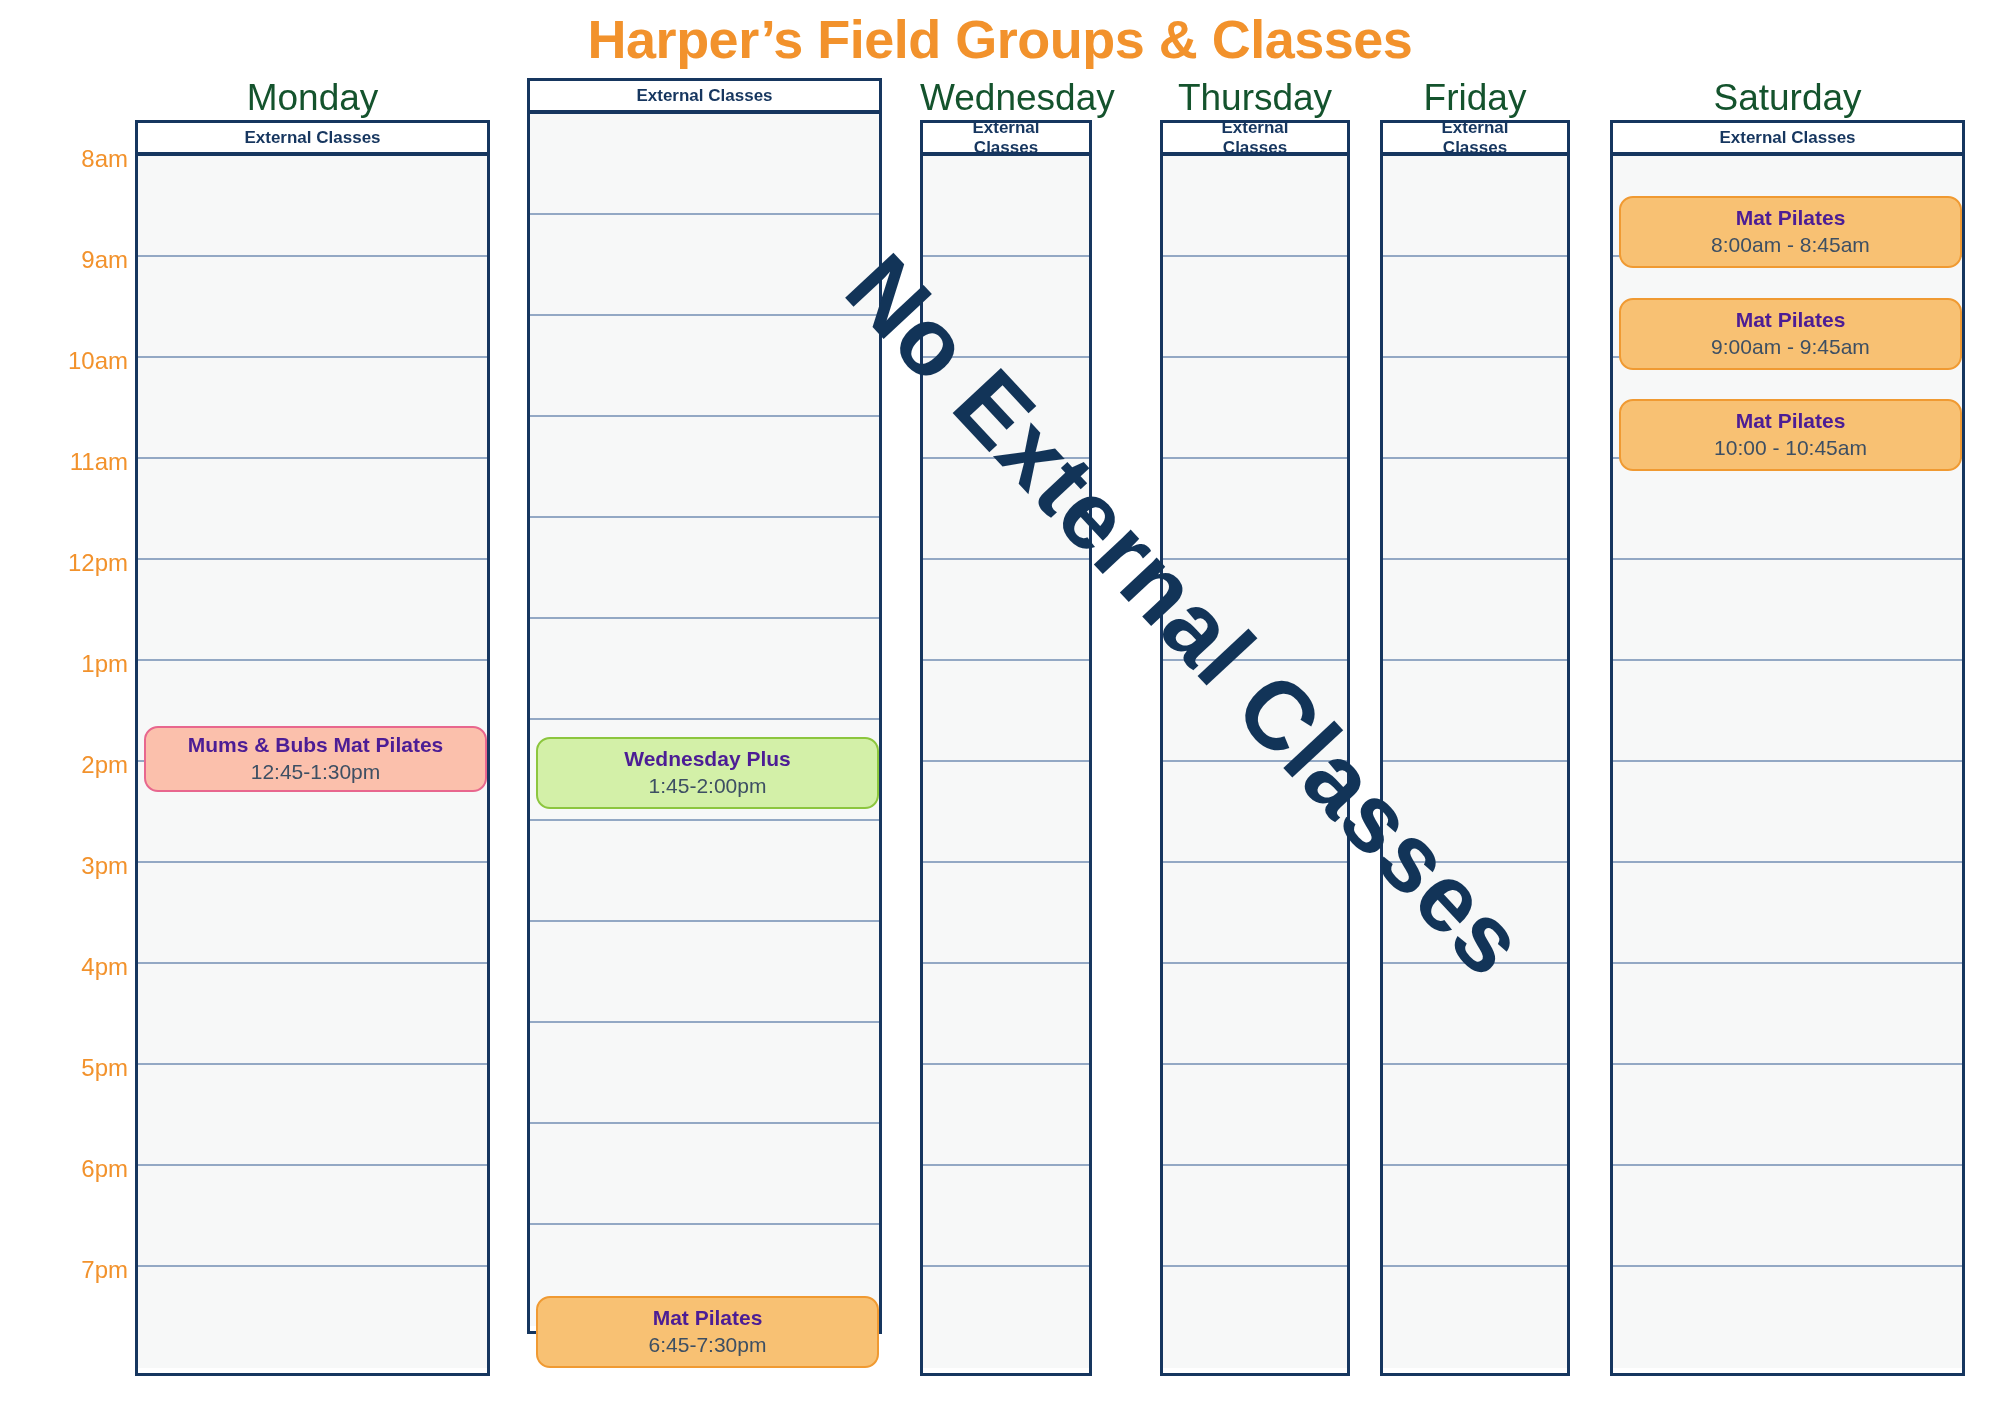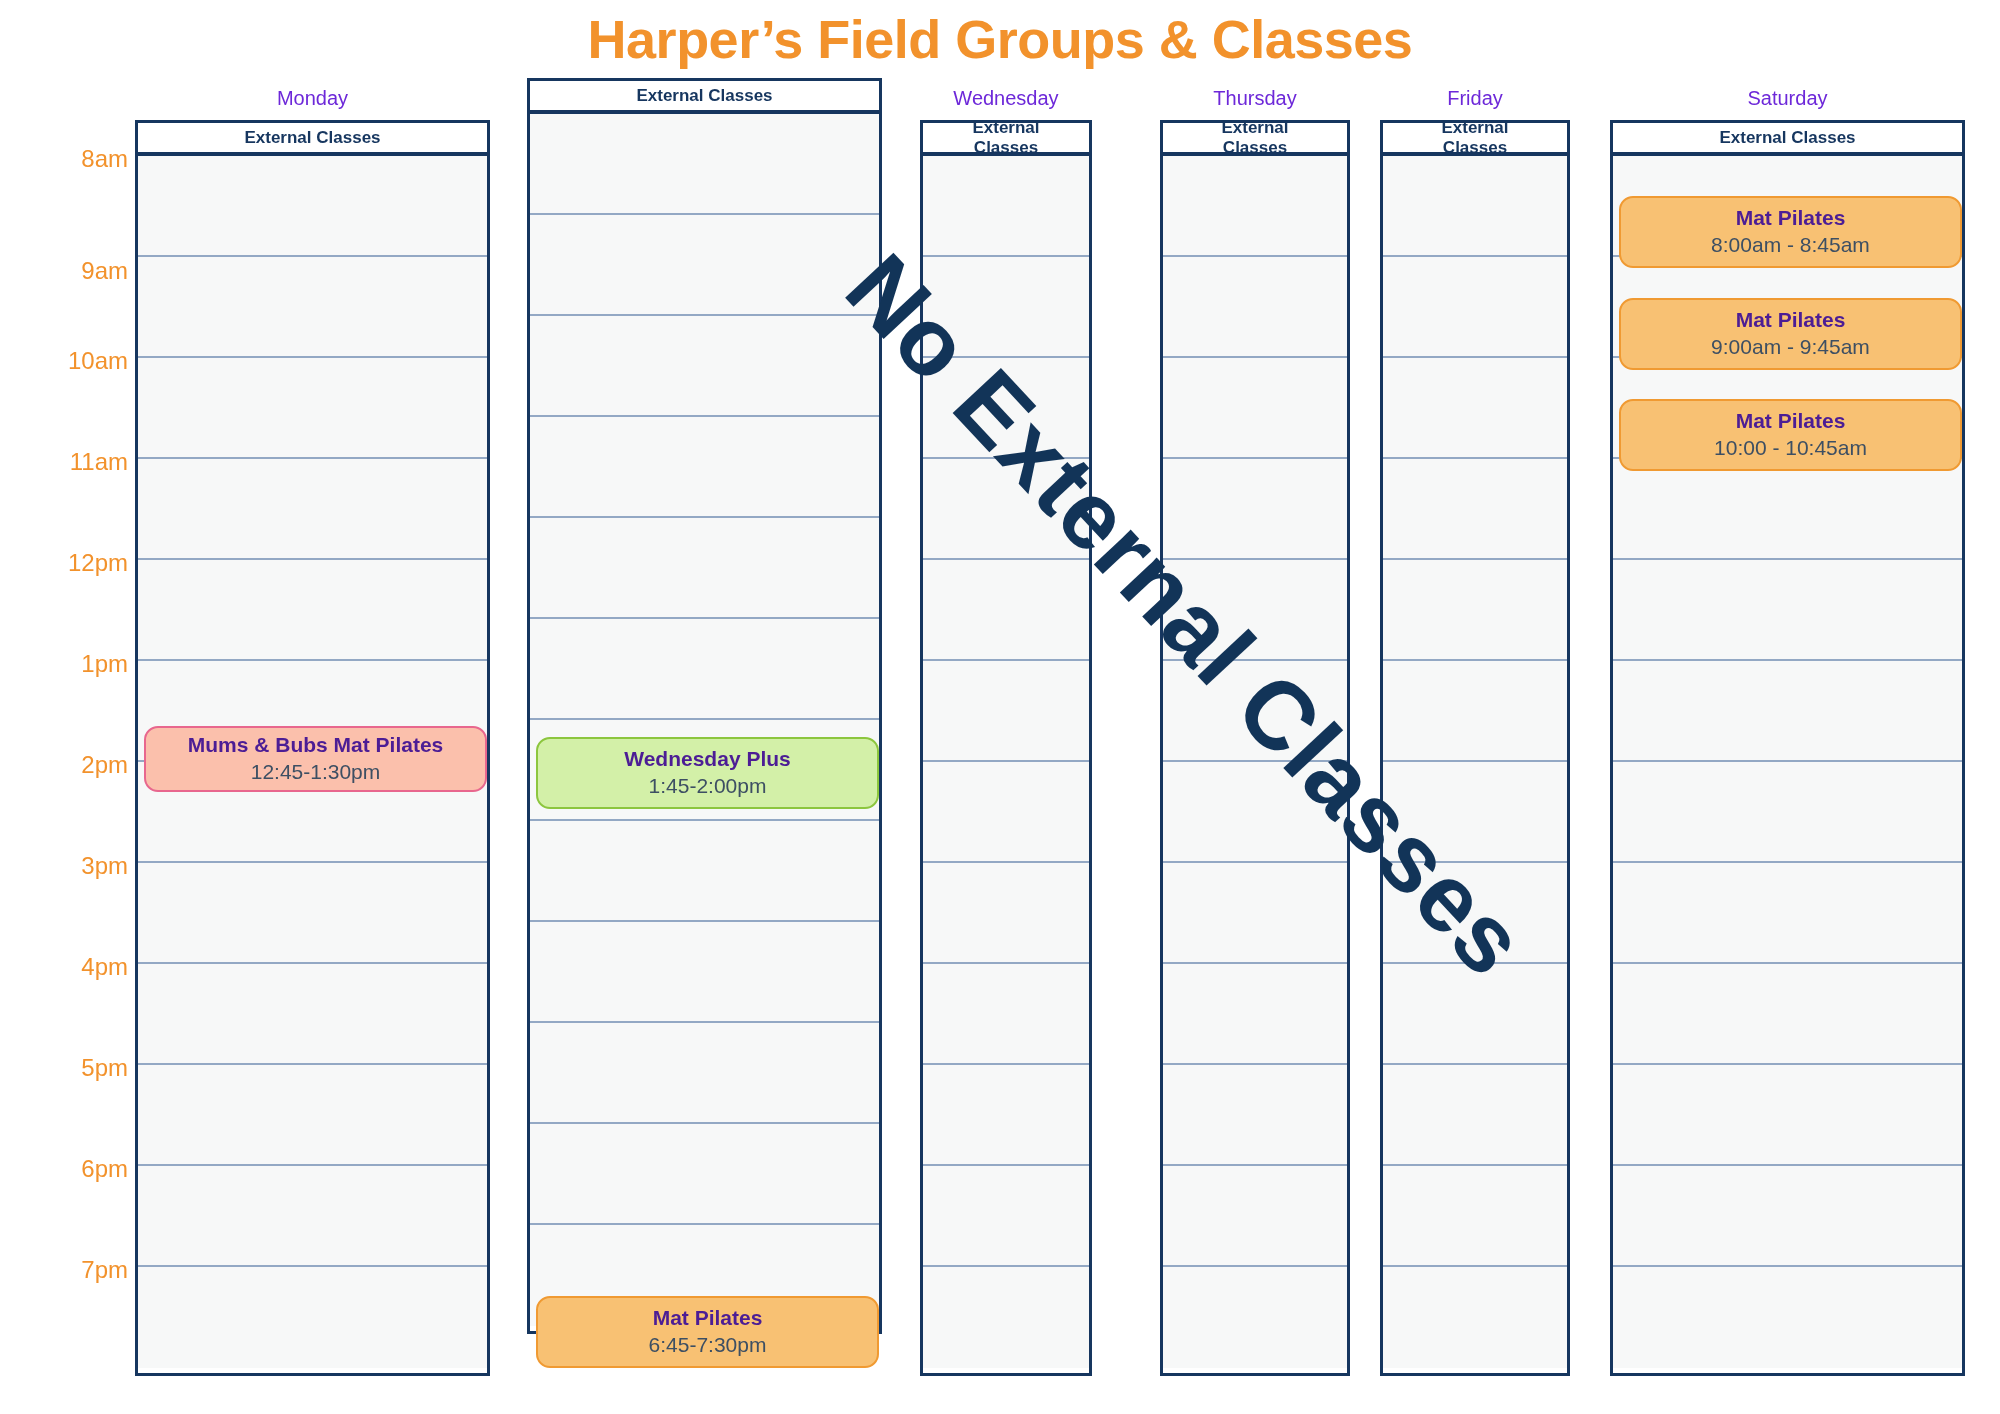--- a/index.html
+++ b/index.html
@@ -37,22 +37,22 @@
     height: 1290px;
   }
 
   
   .daycol {
     position: absolute;
     top: 0;
   }
   .day-name {
     text-align: center;
-    font-size: 20px;
-    color: #6d28d9;
+    font-size: 37px;
+    color: #14532d;
     line-height: 40px;
     height: 42px;
     font-weight: 400;
   }
   .col-box {
     border: 3px solid #16365F;
     background: #ffffff;
     box-sizing: border-box;
     position: relative;
   }
@@ -148,21 +148,21 @@
 </style>
 </head>
 <body>
 
 <div class="title">Harper’s Field Groups &amp; Classes</div>
 
 <div class="board">
 
   <div class="timeaxis">
       <div class="timelabel" style="top: 69px;">8am</div>
-      <div class="timelabel" style="top: 181px;">9am</div>
+      <div class="timelabel" style="top: 170px;">9am</div>
       <div class="timelabel" style="top: 271px;">10am</div>
       <div class="timelabel" style="top: 372px;">11am</div>
       <div class="timelabel" style="top: 473px;">12pm</div>
       <div class="timelabel" style="top: 574px;">1pm</div>
       <div class="timelabel" style="top: 675px;">2pm</div>
       <div class="timelabel" style="top: 776px;">3pm</div>
       <div class="timelabel" style="top: 877px;">4pm</div>
       <div class="timelabel" style="top: 978px;">5pm</div>
       <div class="timelabel" style="top: 1079px;">6pm</div>
       <div class="timelabel" style="top: 1180px; text-align: right;">7pm</div>

